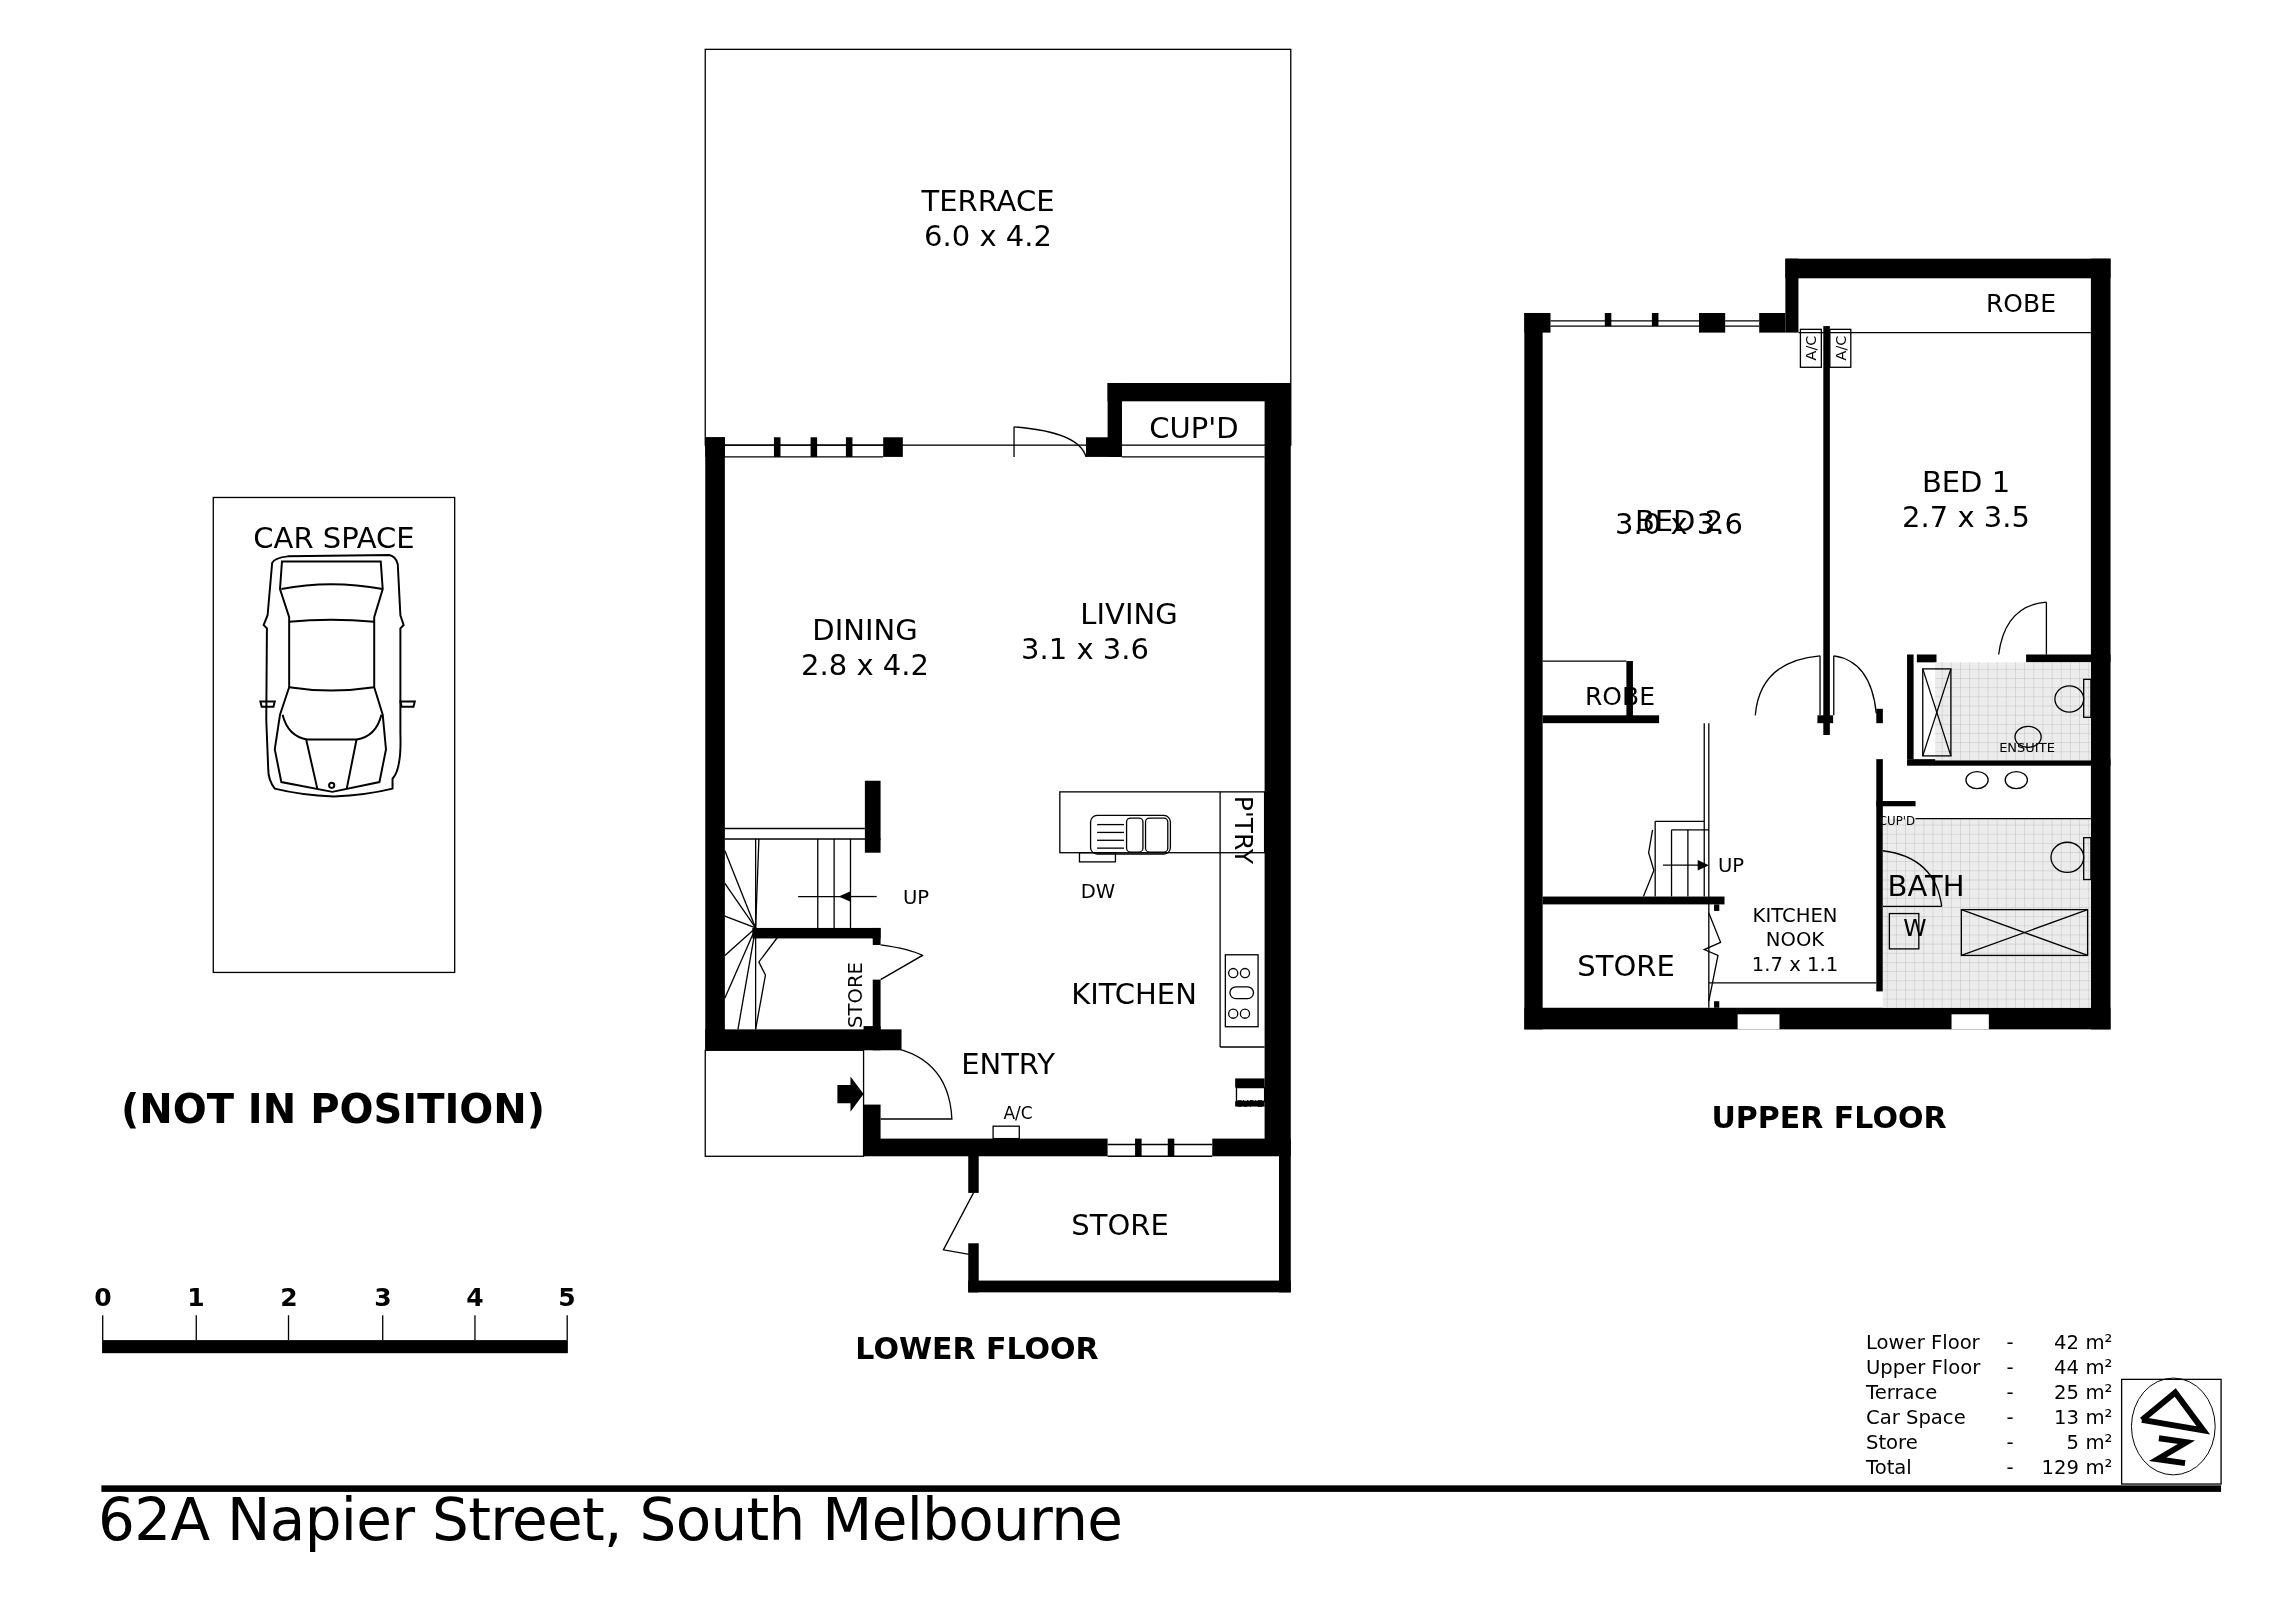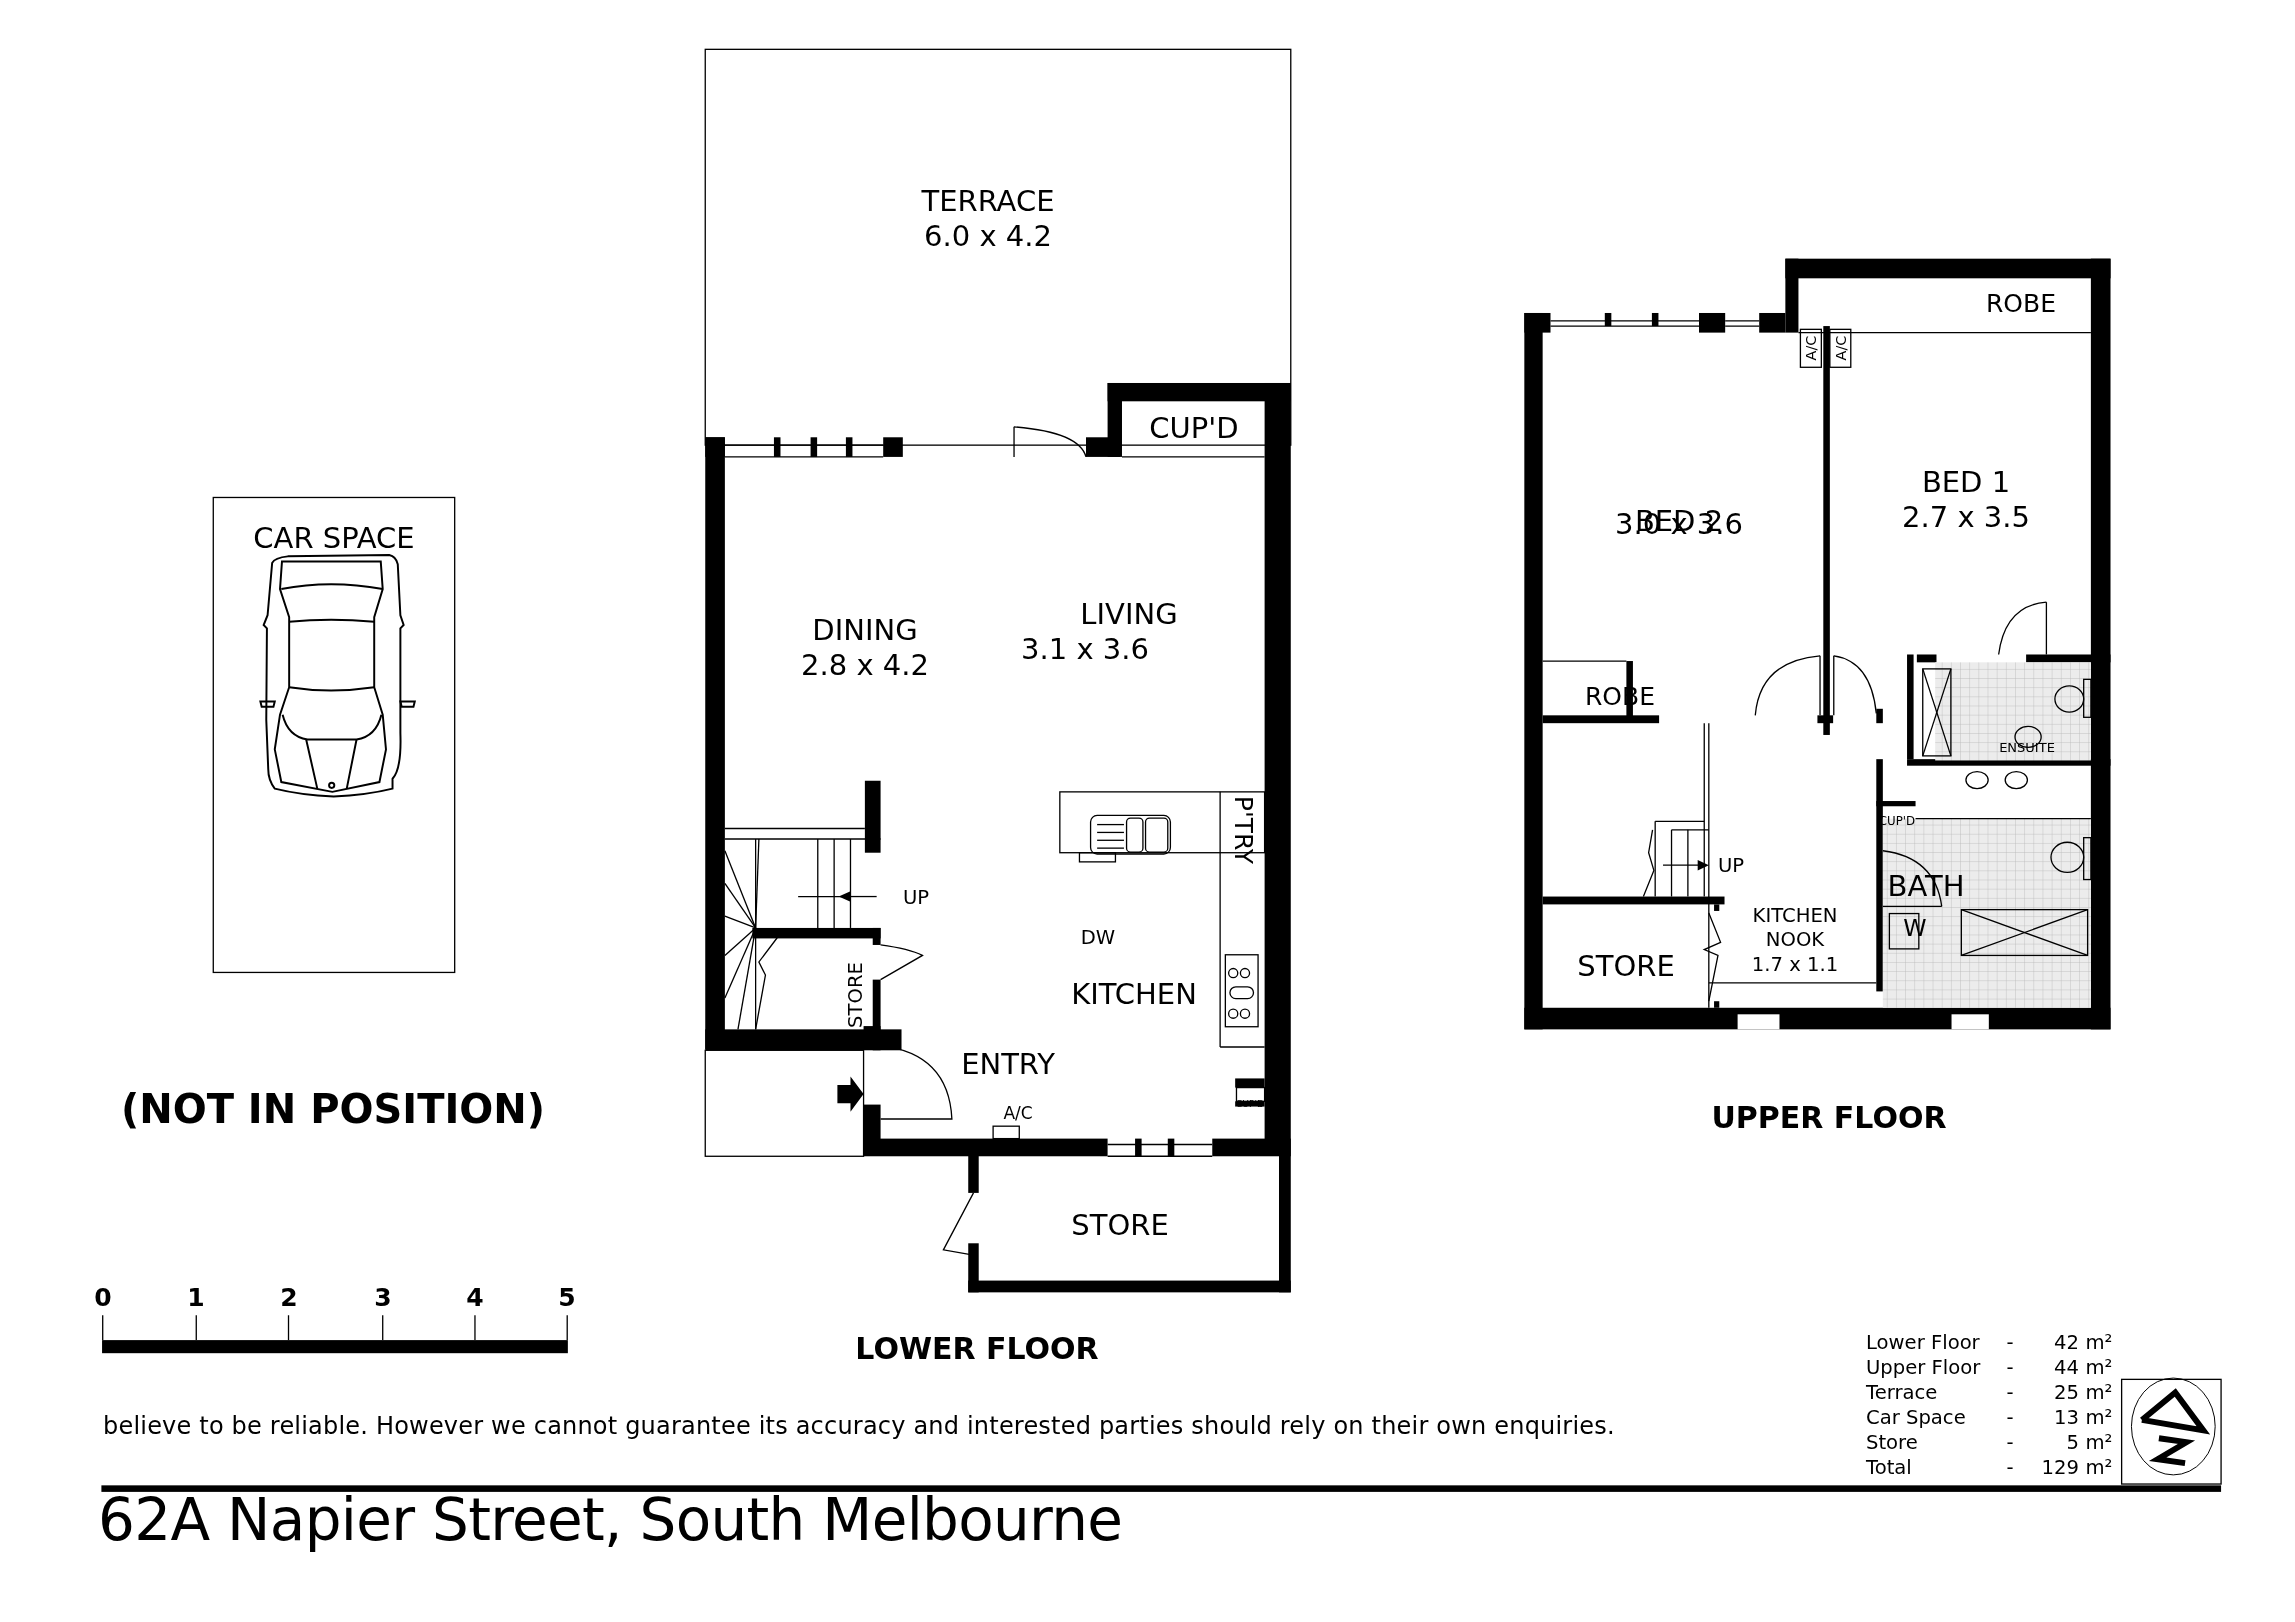--- a/index.html
+++ b/index.html
@@ -305,21 +305,21 @@
 <div>
   <div class="lbl room" style="left:865px;top:631px;">DINING</div>
   <div class="lbl room" style="left:865px;top:666px;">2.8 x 4.2</div>
 </div>
 <div>
   <div class="lbl room" style="left:1129px;top:615px;">LIVING</div>
   <div class="lbl room" style="left:1085px;top:650px;">3.1 x 3.6</div>
 </div>
 <div class="lbl room" style="left:1194px;top:429px;">CUP'D</div>
 <div class="lbl small vert" style="left:1243px;top:830px;font-size:25px;">P'TRY</div>
-<div class="lbl small" style="left:1098px;top:938px;">DW</div>
+<div class="lbl small" style="left:1098px;top:892px;">DW</div>
 <div class="lbl room" style="left:1134px;top:995px;">KITCHEN</div>
 <div class="lbl small" style="left:916px;top:898px;">UP</div>
 <div class="lbl small vertccw" style="left:856px;top:995px;">STORE</div>
 <div class="lbl room" style="left:1008px;top:1065px;">ENTRY</div>
 <div class="lbl small" style="left:1018px;top:1114px;font-size:17px;">A/C</div>
 <div class="lbl tiny" style="left:1250px;top:1104px;font-size:9.2px;">CUP'D</div>
 <div class="lbl room" style="left:1120px;top:1226px;">STORE</div>
 <div class="lbl room bold" style="left:977px;top:1349px;font-size:30px;">LOWER FLOOR</div>
 
 <div>
@@ -387,17 +387,16 @@
   </div>
   <div class="area-row">
     <span class="area-name">Total</span>
     <span class="area-dash">-</span>
     <span class="area-val">129</span>
     <span class="area-unit">m²</span>
   </div>
 </div>
 
 <div class="disclaimer">
-  <div>believe to be reliable. However we cannot guarantee its accuracy and interested parties should rely on their own enquiries.</div>
 </div>
 
 <div class="title">62A Napier Street, South Melbourne</div>
 
 
 </body></html>

